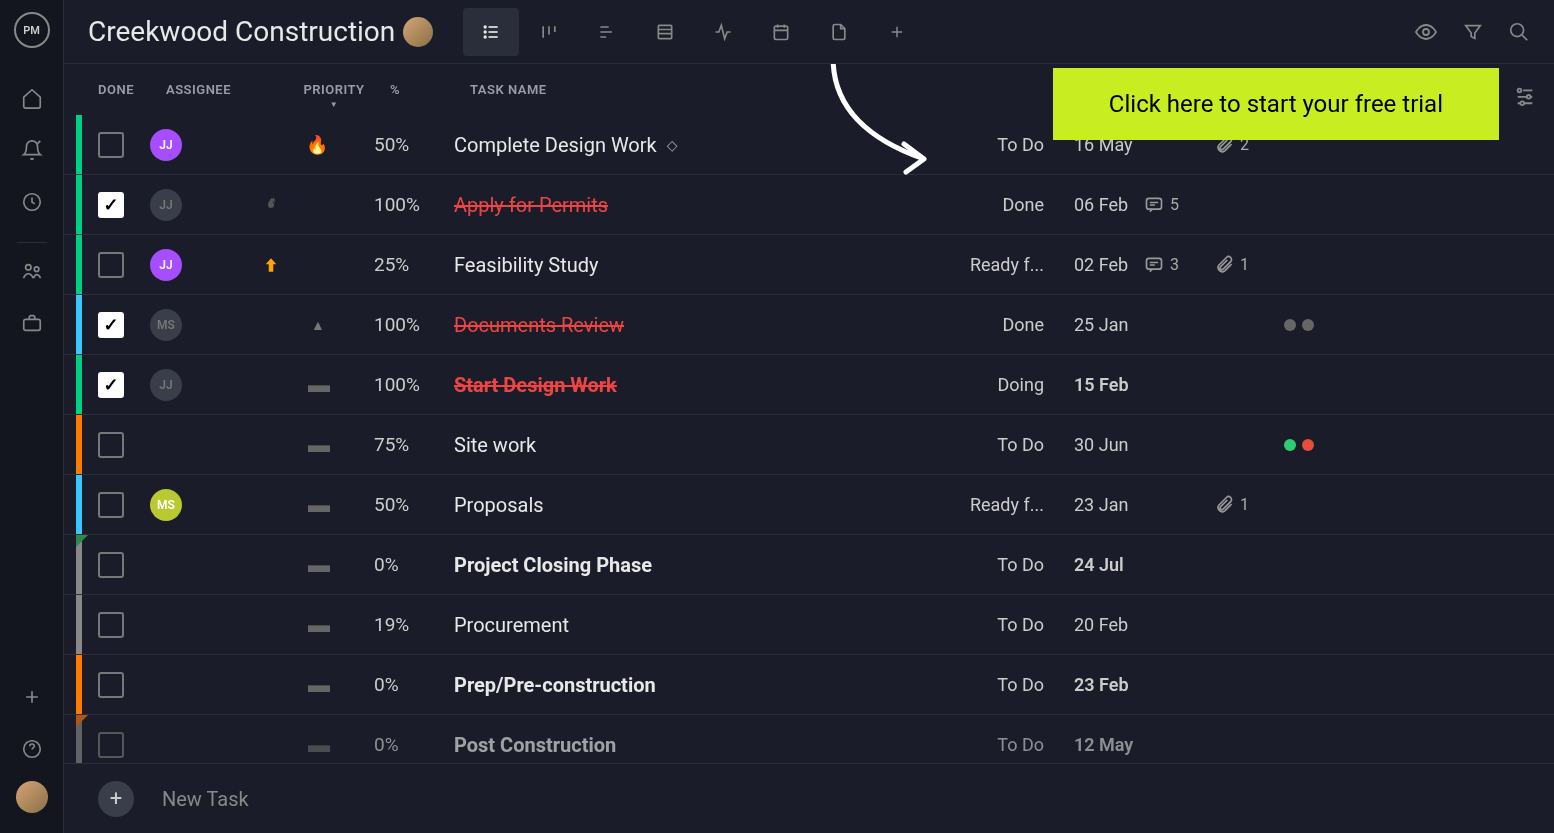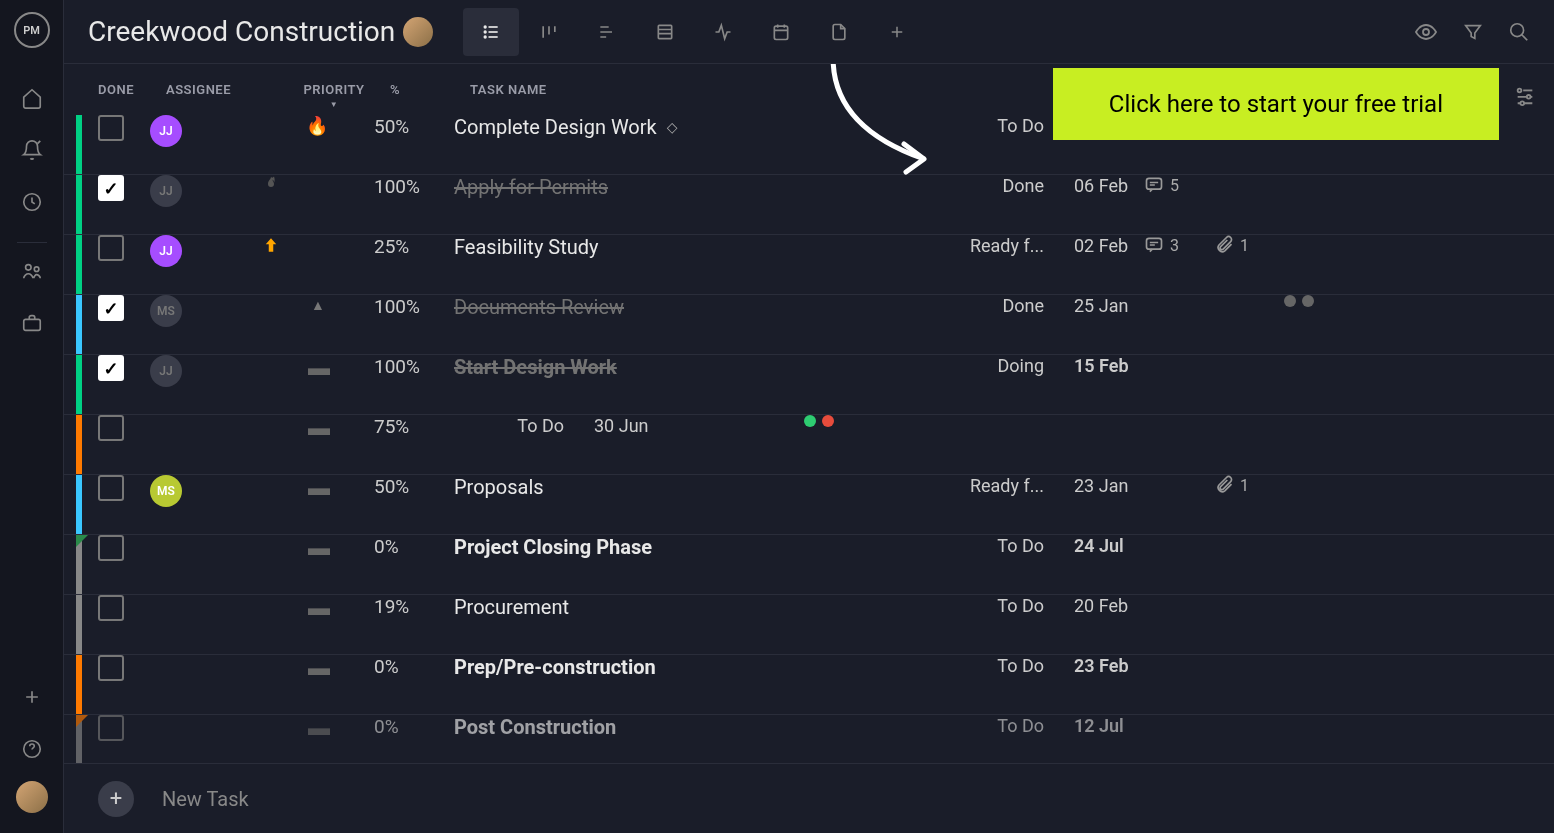--- a/index.html
+++ b/index.html
@@ -30,41 +30,41 @@
 .col-assignee{width:112px}
 .col-priority{width:112px;text-align:center;position:relative}
 .col-priority .sort-ind{font-size:8px;position:absolute;left:50%;transform:translateX(-50%);top:18px}
 .col-percent{width:80px}
 .col-name{width:480px}
 .col-status{width:110px;text-align:right}
 .col-date{width:100px;padding-left:30px}
 .col-comments{width:70px;text-align:center}
 .col-attach{width:70px;text-align:center}
 .col-dots{width:70px}
-.task-row{display:flex;height:60px;border-bottom:1px solid #2a2d3a;padding-left:12px;position:relative}
+.task-row{display:flex;align-items:center;height:60px;border-bottom:1px solid #2a2d3a;padding-left:12px;position:relative}
 .color-bar{width:6px;height:100%}
 .task-row .col-done{padding-left:16px}
 .corner-fold{position:absolute;left:12px;top:0;width:0;height:0;border-style:solid;border-width:12px 12px 0 0;z-index:2}
 .checkbox{width:26px;height:26px;border:2px solid #777;border-radius:3px;display:flex;align-items:center;justify-content:center;cursor:pointer}
 .checkbox.checked{background:#fff;border-color:#fff}
 .checkbox.checked::after{content:"✓";color:#000;font-weight:bold;font-size:18px}
 .avatar{width:32px;height:32px;border-radius:50%;display:flex;align-items:center;justify-content:center;font-size:12px;font-weight:600}
 .avatar.jj-active{background:#a64dff;color:#fff}
 .avatar.jj-dim{background:#3a3d4a;color:#777}
 .avatar.ms-dim{background:#3a3d4a;color:#777}
 .avatar.ms-active{background:#b8c932;color:#fff}
 .priority-icon{font-size:18px}
 .priority-fire{color:#ff3333}
 .priority-fire-dim{color:#555}
 .priority-up{color:#ffa500}
 .priority-tri-up{color:#777;font-size:14px}
 .priority-dash{color:#666;font-weight:bold;font-size:22px;letter-spacing:-2px}
 .percent{font-size:19px;color:#ccc}
 .task-name{font-size:20px;color:#e8e8e8;display:flex;align-items:center;gap:10px}
-.task-name.done{text-decoration:line-through;color:#737373}
+.task-name.done{text-decoration:line-through;color:#ef4444}
 .task-name.bold{font-weight:700}
 .diamond{font-size:14px;color:#aaa}
 .status{font-size:18px;color:#ccc;white-space:nowrap;overflow:hidden;text-overflow:ellipsis}
 .date{font-size:18px;color:#ccc}
 .date.bold{font-weight:600}
 .meta-group{display:flex;align-items:center;gap:6px;color:#aaa;font-size:16px}
 .comment-icon,.attach-icon{color:#999}
 .dots{display:flex;gap:6px}
 .dot{width:12px;height:12px;border-radius:50%}
 .dot.gray{background:#666}
@@ -365,20 +365,23 @@
             <div class="col-dots"></div>
           </div>
           <div class="task-row">
             <div class="color-bar" style="background:#ff7a00"></div>
             <div class="col-done">
               <div class="checkbox"></div>
             </div>
             <div class="col-assignee"></div>
             <div class="col-priority" style="text-align:center"><span class="priority-icon priority-dash">▬</span></div>
             <div class="col-percent"><span class="percent">75%</span></div>
+            <div class="col-name">
+              <span class="task-name">Site work</span>
+            </div>
             <div class="col-status"><span class="status">To Do</span></div>
             <div class="col-date"><span class="date">30 Jun</span></div>
             <div class="col-comments"></div>
             <div class="col-attach"></div>
             <div class="col-dots">
               <div class="dots">
                 <div class="dot green"></div>
                 <div class="dot red"></div>
               </div>
             </div>
@@ -467,21 +470,21 @@
             <div class="col-done">
               <div class="checkbox"></div>
             </div>
             <div class="col-assignee"></div>
             <div class="col-priority" style="text-align:center"><span class="priority-icon priority-dash">▬</span></div>
             <div class="col-percent"><span class="percent">0%</span></div>
             <div class="col-name">
               <span class="task-name bold">Post Construction</span>
             </div>
             <div class="col-status"><span class="status">To Do</span></div>
-            <div class="col-date"><span class="date bold">12 Jul</span></div>
+            <div class="col-date"><span class="date bold">12 May</span></div>
             <div class="col-comments"></div>
             <div class="col-attach"></div>
             <div class="col-dots"></div>
           </div>
         </div>
     </div>
 
     <div class="new-task-bar">
       <div class="add-btn">+</div>
       <div class="new-task-text">New Task</div>

